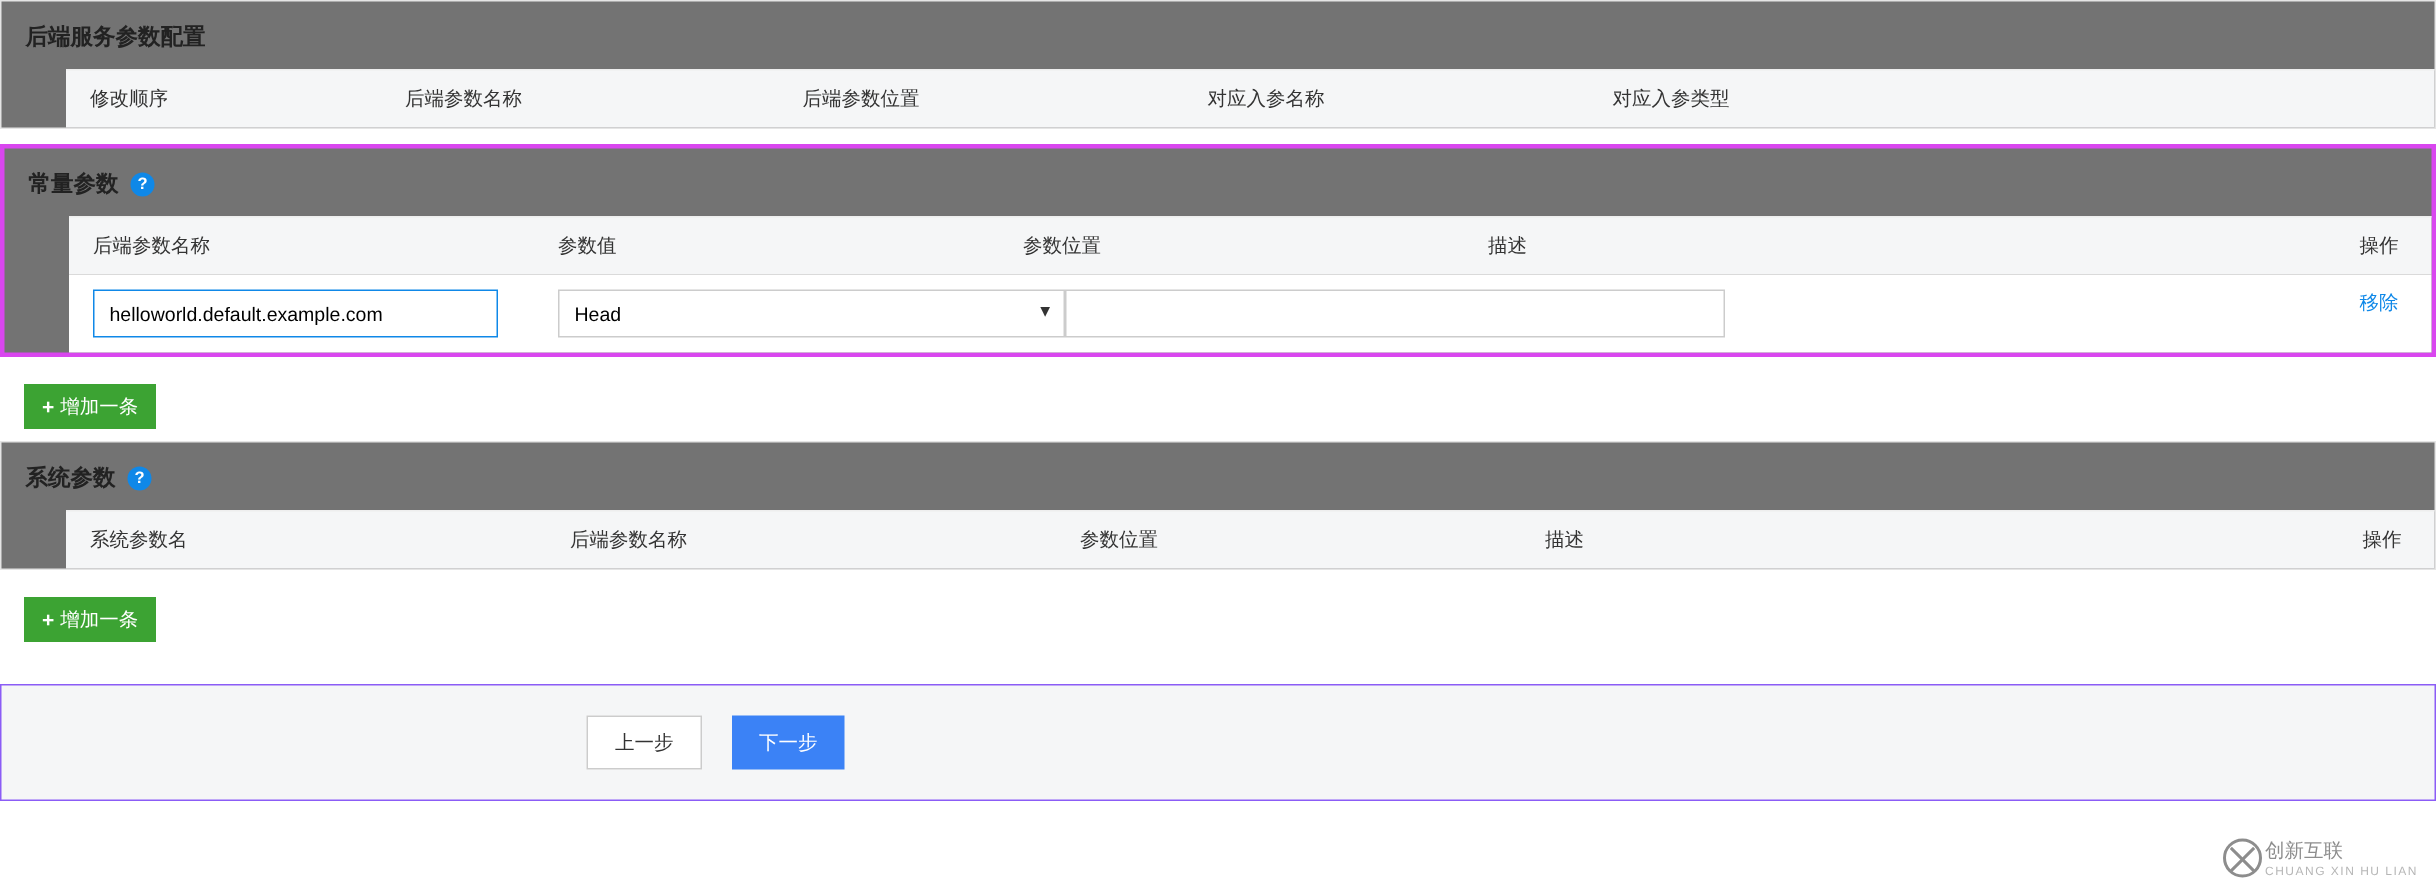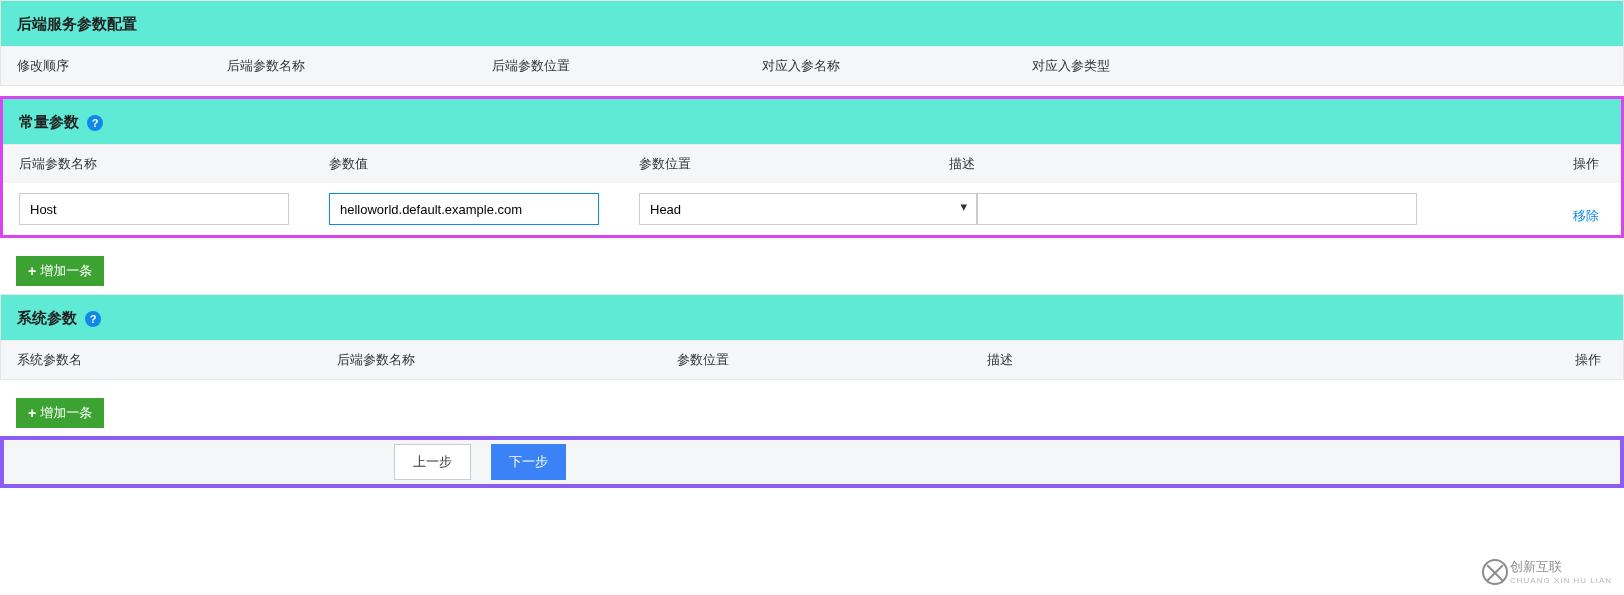--- a/index.html
+++ b/index.html
@@ -4,21 +4,21 @@
   <style>
     * { box-sizing: border-box; margin: 0; padding: 0; }
     body {
       font-family: "Microsoft YaHei", Arial, sans-serif;
       font-size: 13px;
       color: #333;
       background: #fff;
       width: 1624px;
     }
     .panel {
-      background: #5eead4;
+      background: #737373;
       border: 1px solid #e5e5e5;
       margin-bottom: 10px;
     }
     .panel.highlighted { border: 3px solid #d946ef; }
     .panel-title {
       font-size: 15px;
       font-weight: 600;
       color: #222;
       padding: 14px 16px 12px;
       display: flex;
@@ -33,21 +33,22 @@
       color: #fff;
       font-size: 11px;
       font-weight: bold;
       align-items: center;
       justify-content: center;
       cursor: pointer;
     }
     .col-row {
       display: flex;
       padding: 10px 16px;
-      align-items: flex-end;
+      align-items: flex-start;
+      margin-left: 43px;
     }
     .col-row.header {
       font-weight: 400;
       color: #333;
       border-top: 1px solid #eee;
       background: #f5f6f7;
     }
     .col-row.data {
       background: #fff;
     }
@@ -115,22 +116,23 @@
       color: #fff;
       border: none;
       font-size: 13px;
       padding: 6px 12px;
       margin: 8px 0 8px 16px;
       cursor: pointer;
     }
     .btn-add .plus { font-weight: bold; font-size: 14px; line-height: 1; }
     .footer-row {
       background: #f5f6f7;
-      border: 4px solid #8b5cf6;
-      padding: 4px 0;
+      border: 1px solid #8b5cf6;
+      padding: 20px 0;
+      margin-top: 20px;
     }
     .footer-btns { margin-left: 390px; display: flex; gap: 20px; }
     .btn-prev {
       background: #fff;
       border: 1px solid #ccc;
       color: #333;
       padding: 8px 18px;
       cursor: pointer;
       font-size: 13px;
     }
@@ -191,23 +193,20 @@
     <span class="help-icon">?</span>
   </div>
   <div class="col-row header">
     <div class="c1">后端参数名称</div>
     <div class="c2">参数值</div>
     <div class="c3">参数位置</div>
     <div class="c4">描述</div>
     <div class="c5">操作</div>
   </div>
   <div class="col-row data">
-    <div class="c1">
-      <input type="text" value="Host" style="">
-    </div>
     <div class="c2">
       <input type="text" class="focused" value="helloworld.default.example.com" style="">
     </div>
     <div class="c3">
       <div class="select-wrap">
         <select>
           <option>Head</option>
         </select>
       </div>
     </div>

